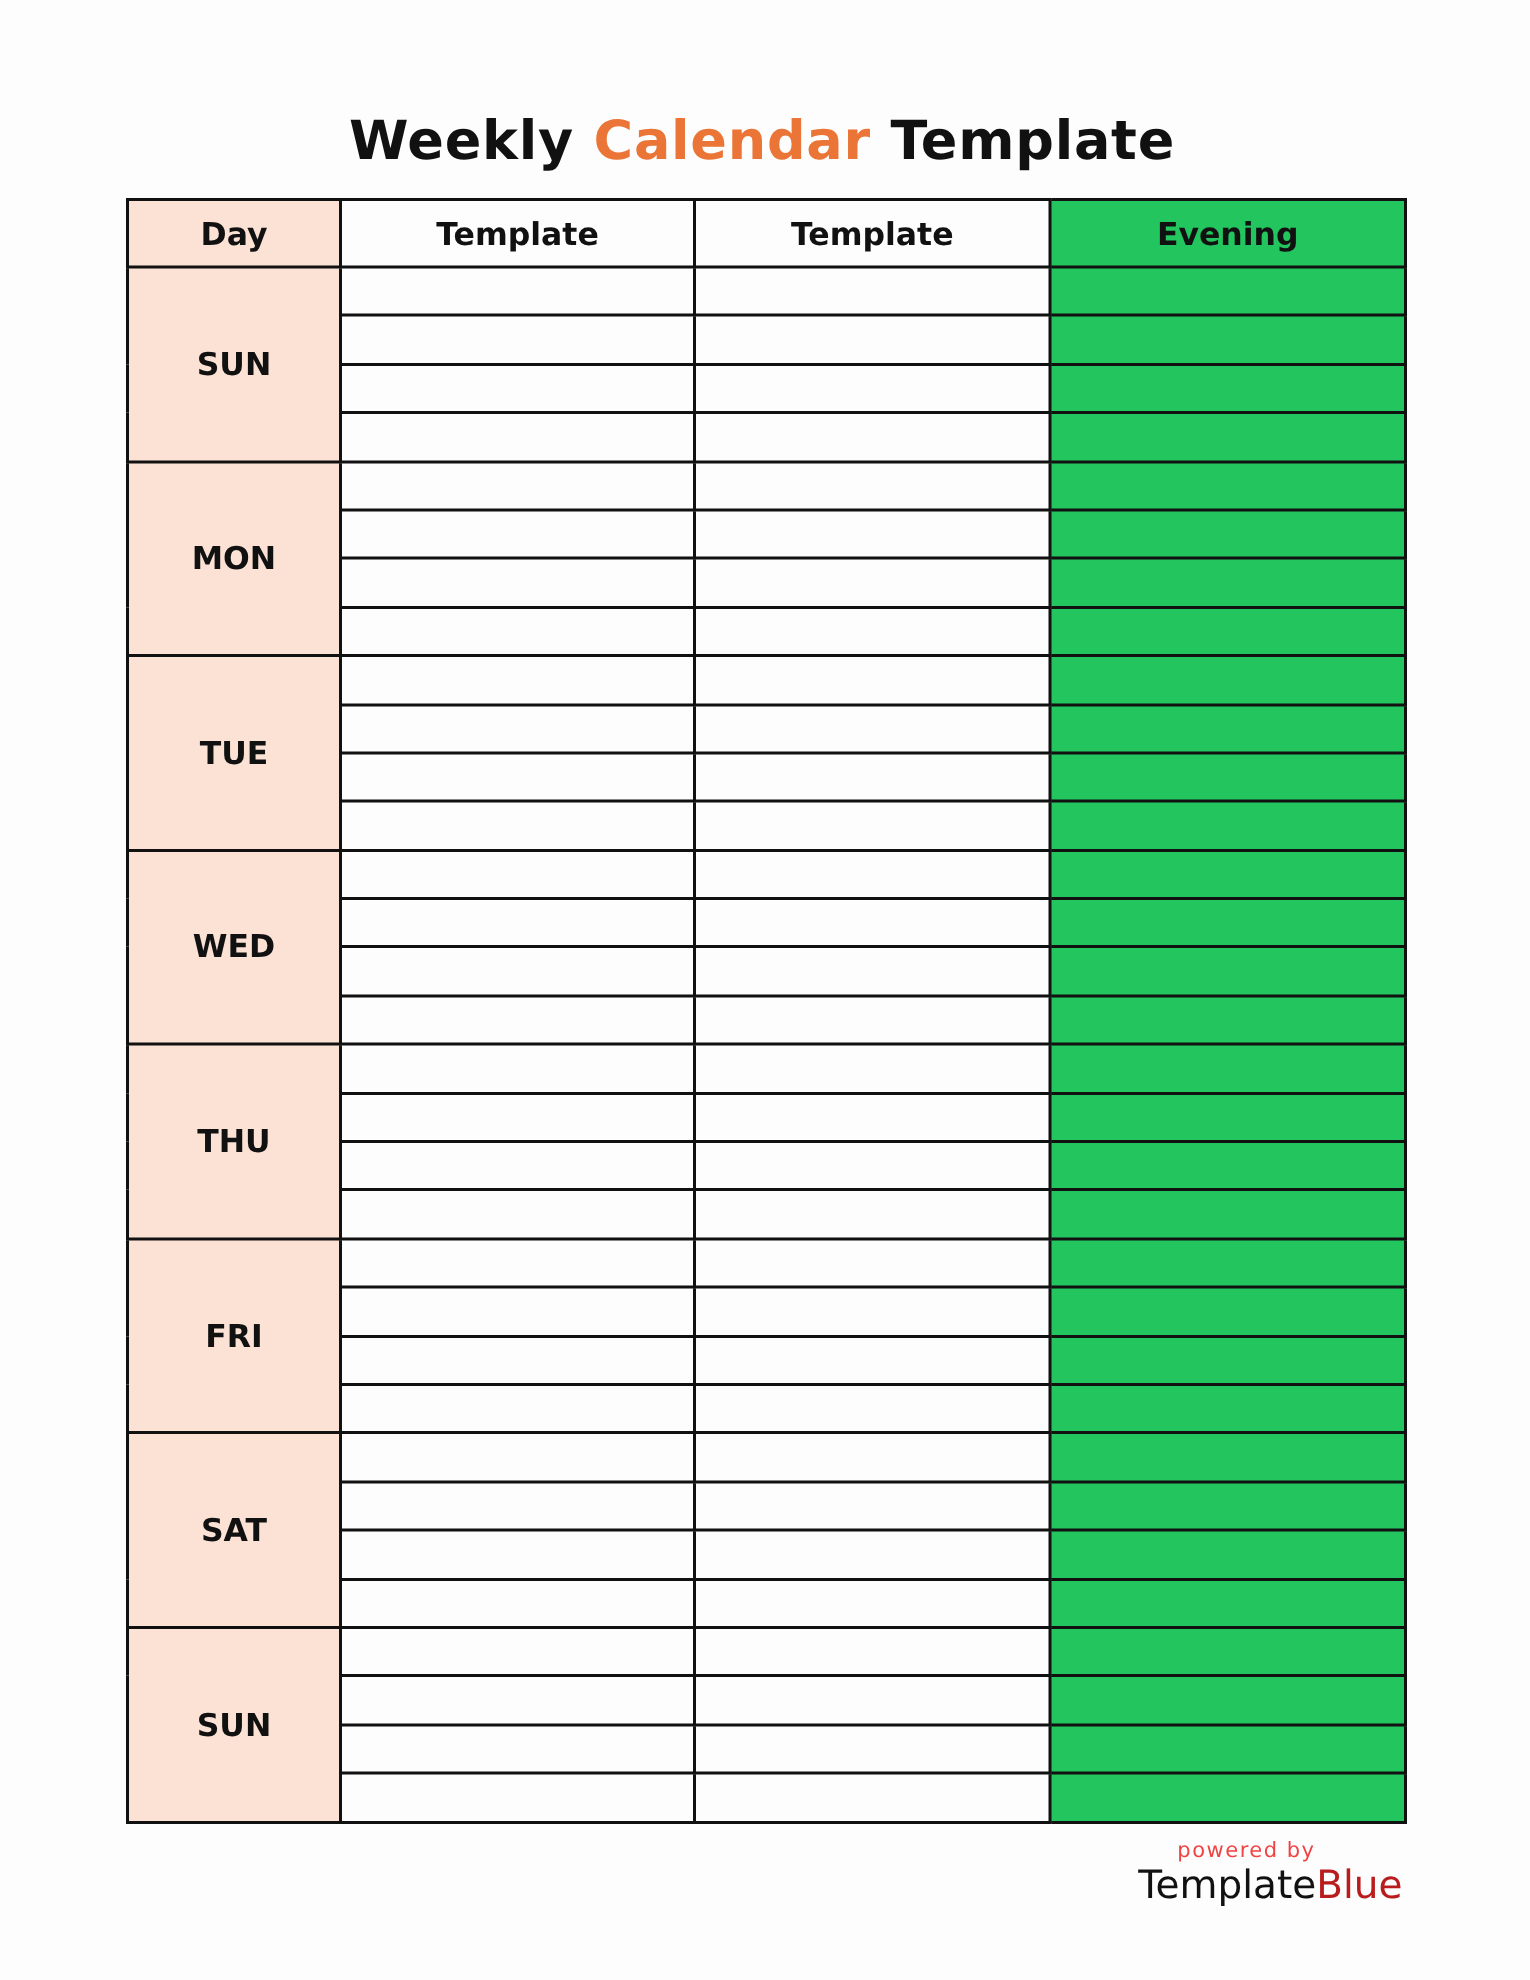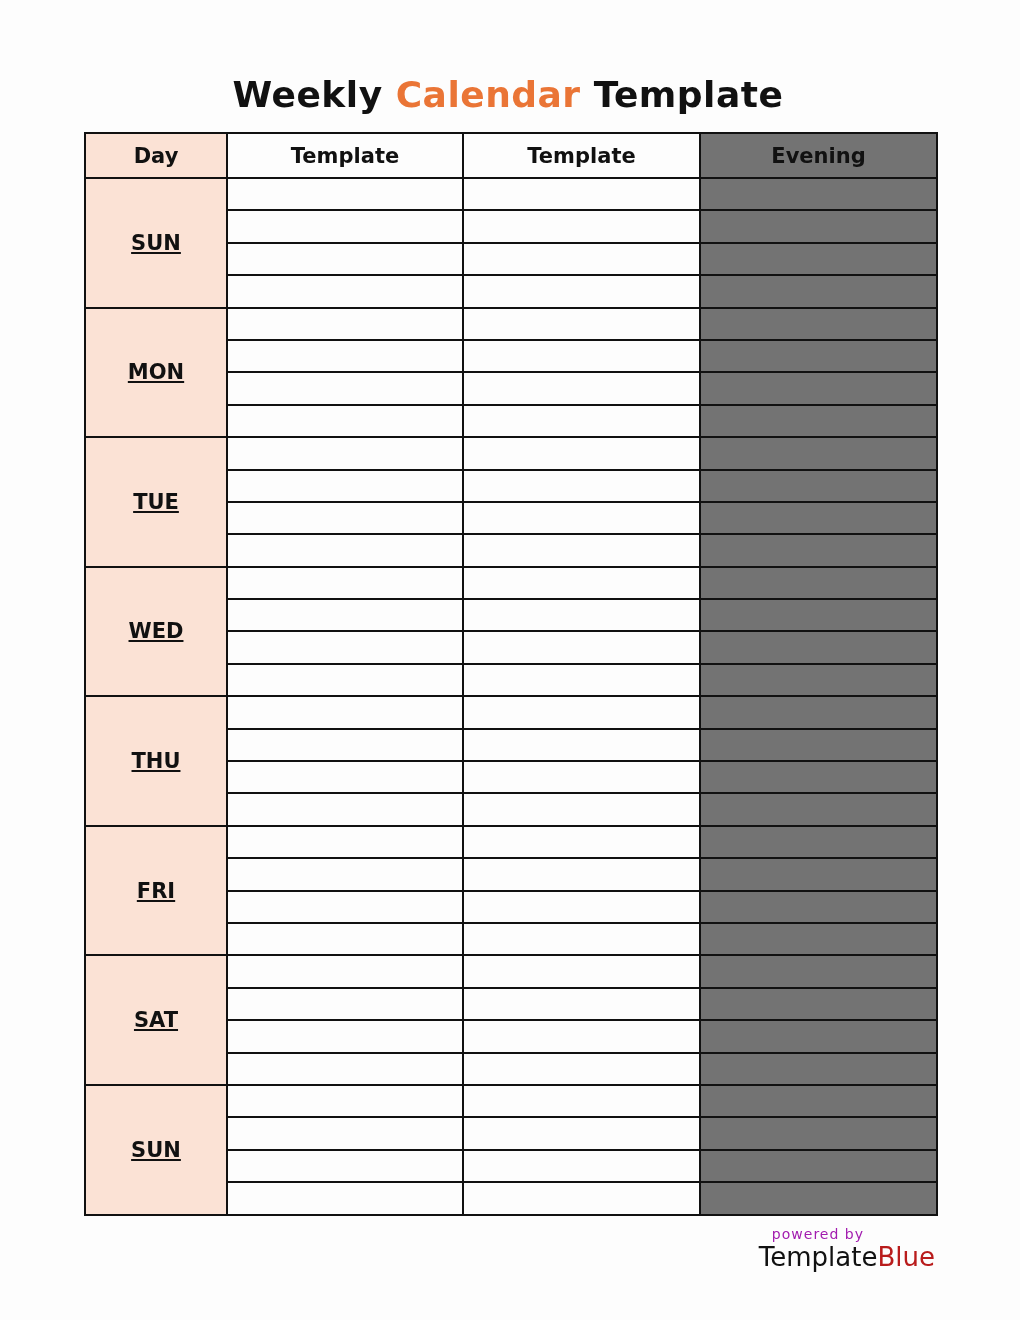--- a/index.html
+++ b/index.html
@@ -18,28 +18,28 @@
   }
   .cal td, .cal th { border: 2px solid #111; padding: 0; }
   .cal th {
     height: 43px; font-size: 21px; font-weight: bold; text-align: center; margin-left: 44px;
   }
   .cal col.c-day { width: 142px; }
   .cal col.c-m { width: 236px; }
   .cal col.c-a { width: 237px; }
   .cal col.c-e { width: 237px; }
   .day-h, .day { background: #fbe2d5; }
-  .eve, .eve-h { background: #737373; }
-  .day { font-size: 21px; font-weight: bold; text-align: center; vertical-align: middle; text-decoration: underline; }
+  .eve, .eve-h { background: #22c55e; }
+  .day { font-size: 21px; font-weight: bold; text-align: center; vertical-align: middle; }
   .cal td.slot { height: 30.4px; }
   .footer {
     position: absolute; right: 85px; top: 1226px; text-align: right;
     font-family: "DejaVu Sans", sans-serif;
   }
-  .footer .pb { font-size: 14px; color: #a21caf; letter-spacing: 1px; margin-right: 58px; text-align: center; }
+  .footer .pb { font-size: 14px; color: #ef4444; letter-spacing: 1px; margin-right: 58px; }
   .footer .brand { font-size: 26px; color: #111; margin-top: 0px; }
   .footer .brand .blue { color: #b91c1c; }
 </style>
 </head>
 <body>
 
 <div class="title">
   <span>Weekly</span>
   <span class="accent">Calendar</span>
   <span>Template</span>

